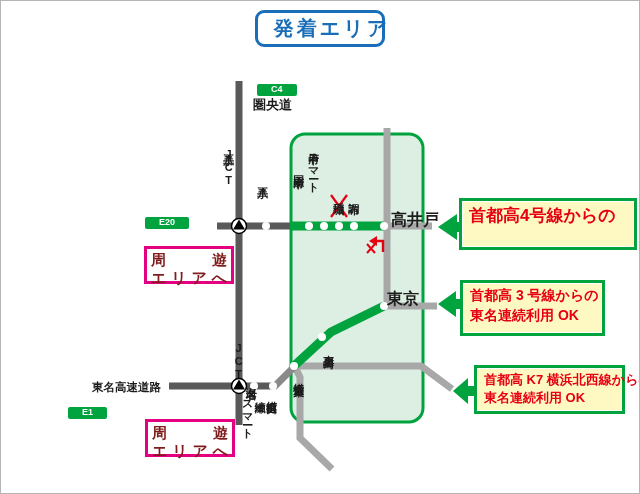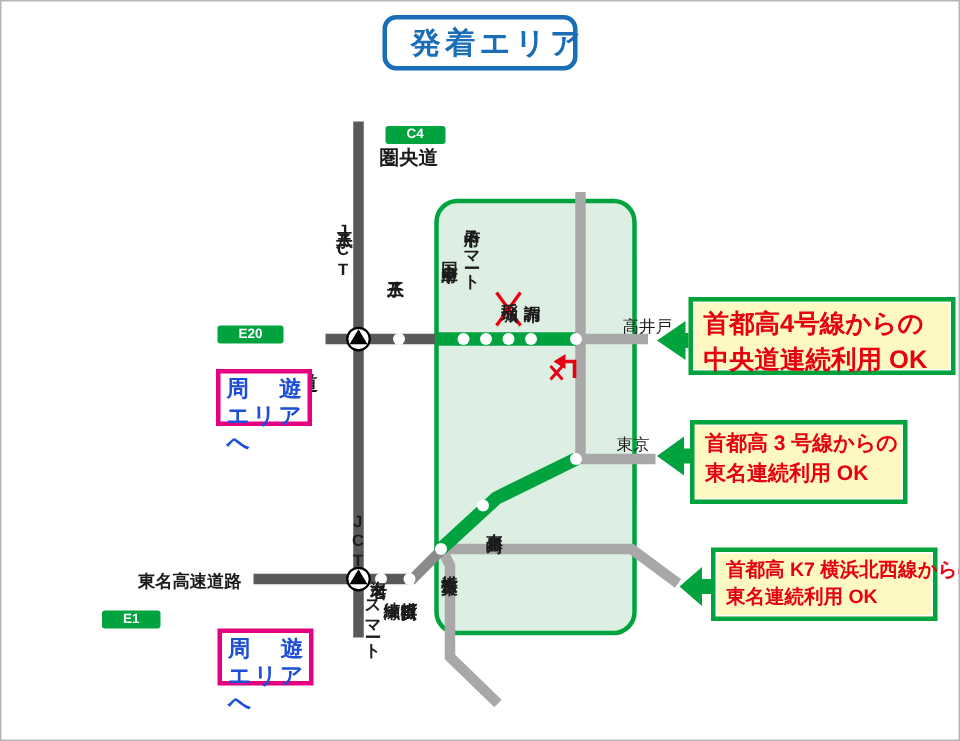--- a/index.html
+++ b/index.html
@@ -20,31 +20,31 @@
   .badge{
     background:#00a33e;color:#fff;font-weight:bold;font-size:9px;
     padding:1px 14px;border-radius:2px;line-height:1.1;display:inline-block;
   }
   .roadname{color:#1c1c1c;font-weight:bold;white-space:nowrap;}
   .vlabel{
     writing-mode:vertical-rl;text-orientation:upright;
     color:#1c1c1c;font-weight:bold;font-size:11px;line-height:1.15;
     letter-spacing:1px;white-space:nowrap;
   }
-  .hlabel{color:#1c1c1c;font-weight:normal;font-size:11px;white-space:nowrap;margin-left:24px;}
+  .hlabel{color:#1c1c1c;font-weight:bold;font-size:16px;white-space:nowrap;}
   .two-col{display:flex;flex-direction:row;}
   .callout{
     border:3px solid #00a33e;background:#fef9c3;
     box-shadow:inset 0 0 0 1px #ffffff;
     color:#e60012;font-weight:bold;white-space:nowrap;
     padding:3px 7px;box-sizing:border-box;line-height:1.4;
   }
   .tour-box{
-    width:64px;height:38px;border:3px solid #e50082;background:#fff;
-    color:#1d4ed8;font-weight:bold;font-size:15px;line-height:1.2;
+    width:90px;height:38px;border:3px solid #e50082;background:#fff;
+    color:#7f1d1d;font-weight:bold;font-size:15px;line-height:1.2;
     padding:2px 4px;box-sizing:border-box;
   }
   .tour-box .just{text-align:justify;text-align-last:justify;}
 </style>
 </head>
 <body>
 
 <div class="stage">
 
   <svg class="layer" width="640" height="494" viewBox="0 0 640 494">
@@ -131,21 +131,20 @@
 
   <div class="abs two-col" style="left:240px;top:391px;align-items:flex-start;">
     <span class="vlabel">スマート</span>
     <span class="vlabel">綾瀬</span>
   </div>
 
   <span class="abs vlabel" style="left:264px;top:391px;">横浜町田</span>
 
   <div class="abs callout" style="left:458px;top:197px;width:178px;height:52px;font-size:17px;">
     <div>首都高4号線からの</div>
-    <div>中央道連続利用 OK</div>
   </div>
 
   <div class="abs callout" style="left:459px;top:279px;width:145px;height:56px;font-size:14px;">
     <div>首都高 3 号線からの</div>
     <div>東名連続利用 OK</div>
   </div>
 
   <div class="abs callout" style="left:473px;top:364px;width:151px;height:49px;font-size:13px;">
     <div>首都高 K7 横浜北西線からの</div>
     <div>東名連続利用 OK</div>

